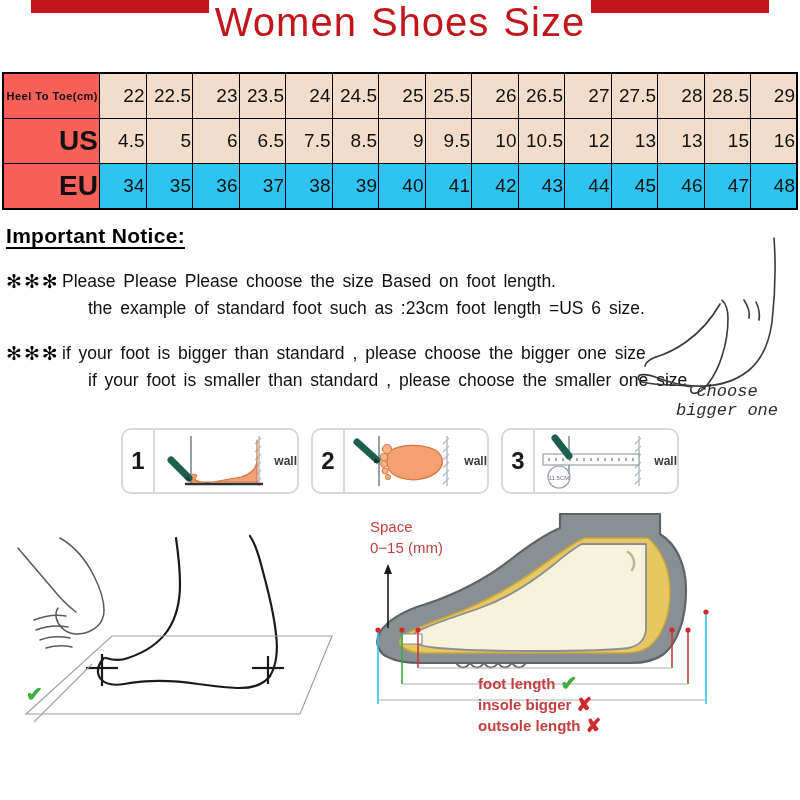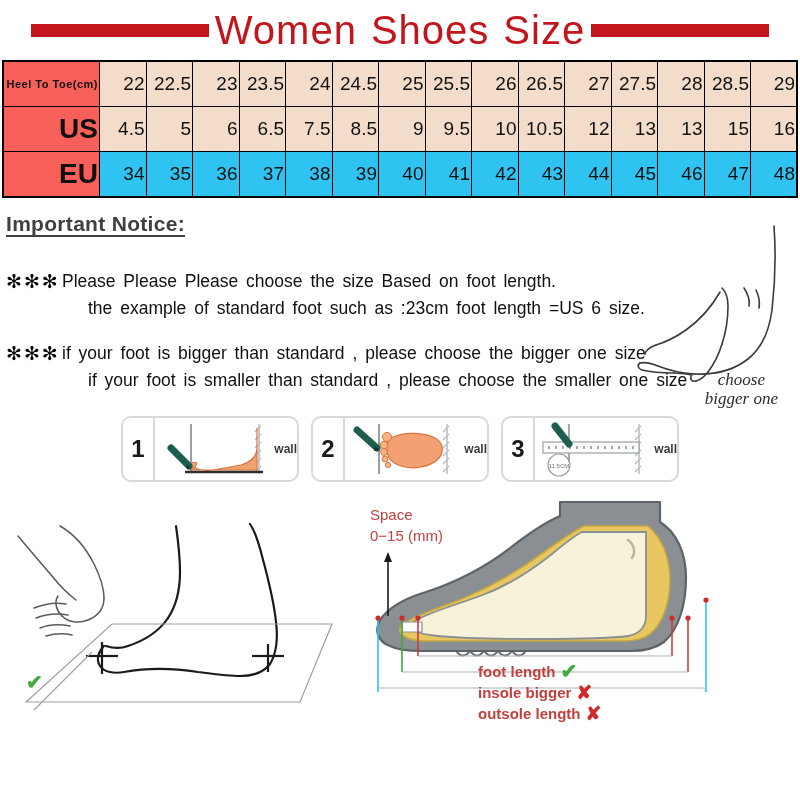--- a/index.html
+++ b/index.html
@@ -10,23 +10,23 @@
     width: 800px;
     height: 800px;
     background: #ffffff;
     font-family: "Liberation Sans", sans-serif;
     overflow: hidden;
     position: relative;
   }
 
   
   .title-row {
-    height: 60px;
-    display: flex;
-    align-items: center;
+    height: 72px;
+    display: flex;
+    align-items: flex-start;
     justify-content: center;
     gap: 6px;
     padding: 0 4px;
     box-sizing: border-box;
   }
   .title-bar {
     height: 13px;
     background: #c2161c;
     flex: 1 1 auto;
     min-width: 20px;
@@ -88,26 +88,26 @@
   }
 
   
   .notice {
     position: relative;
     padding: 14px 0 0 6px;
     height: 212px;
     box-sizing: border-box;
   }
   .notice-title {
-    color: #404040;
+    color: #000000;
     font-size: 21px;
     font-weight: 700;
     text-decoration: underline;
     text-underline-offset: 4px;
-    margin-bottom: 32px;
+    margin-bottom: 20px;
     letter-spacing: 0.3px;
   }
   .notice-block {
     display: flex;
     align-items: flex-start;
     margin-bottom: 18px;
   }
   .stars {
     font-size: 19px;
     color: #000;
@@ -135,21 +135,21 @@
     top: 16px;
     width: 160px;
     height: 196px;
     pointer-events: none;
   }
   .choose-caption {
     position: absolute;
     right: 22px;
     bottom: 2px;
     text-align: center;
-    font-family: Liberation Serif, serif;
+    font-family: Liberation Mono, monospace;
     font-style: italic;
     font-size: 17px;
     color: #2b2b2b;
     line-height: 19px;
   }
 
   
   .steps {
     display: flex;
     justify-content: center;

